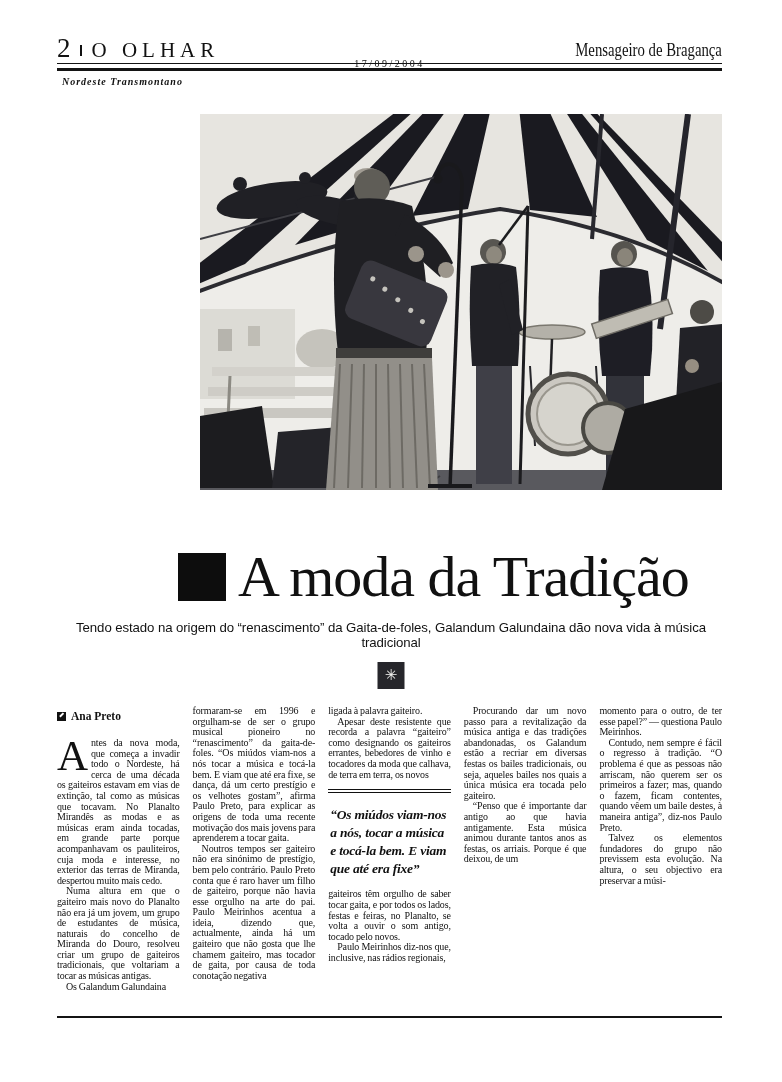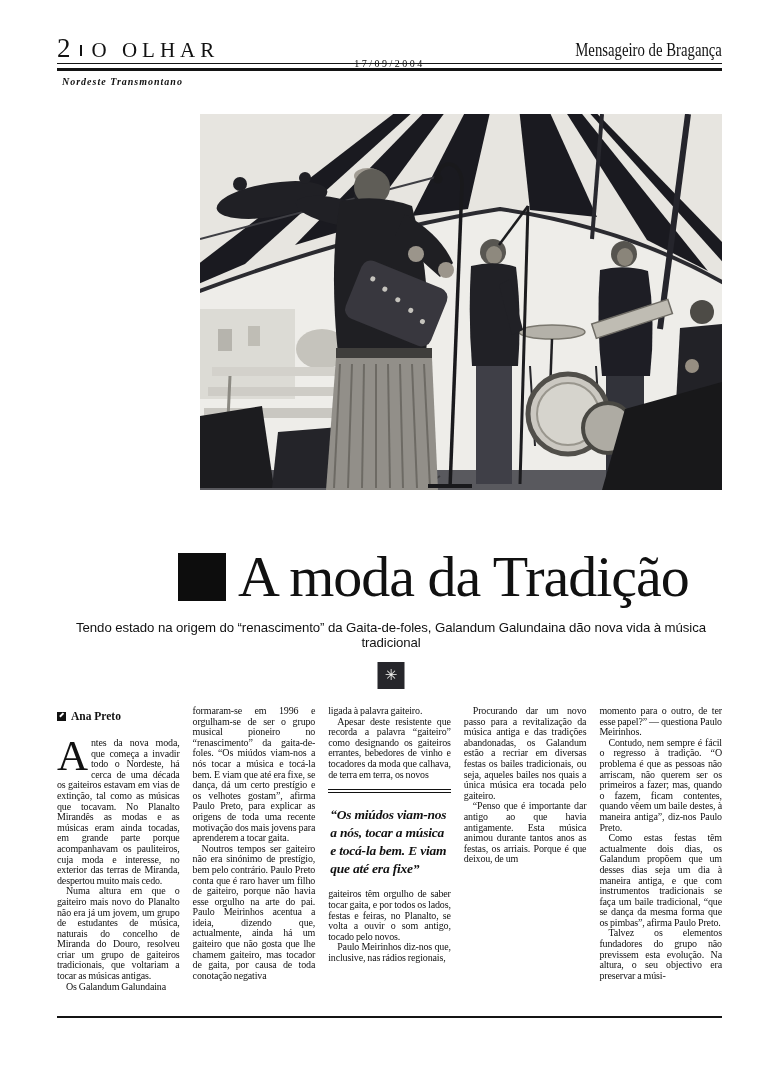--- a/index.html
+++ b/index.html
@@ -203,20 +203,19 @@
     </div>
 
     <div class="col">
       <p class="p ind">Procurando dar um novo passo para a revitalização da música antiga e das tradições abandonadas, os Galandum estão a recriar em diversas festas os bailes tradicionais, ou seja, aqueles bailes nos quais a única música era tocada pelo gaiteiro.</p>
       <p class="p ind">“Penso que é importante dar antigo ao que havia antigamente. Esta música animou durante tantos anos as festas, os arriais. Porque é que deixou, de um</p>
     </div>
 
     <div class="col">
       <p class="p">momento para o outro, de ter esse papel?” — questiona Paulo Meirinhos.</p>
       <p class="p ind">Contudo, nem sempre é fácil o regresso à tradição. “O problema é que as pessoas não arriscam, não querem ser os primeiros a fazer; mas, quando o fazem, ficam contentes, quando vêem um baile destes, à maneira antiga”, diz-nos Paulo Preto.</p>
-      <p class="p ind">Como estas festas têm actualmente dois dias, os Galandum propõem que um desses dias seja um dia à maneira antiga, e que com instrumentos tradicionais se faça um baile tradicional, “que se dança da mesma forma que os pimbas”, afirma Paulo Preto.</p>
       <p class="p ind">Talvez os elementos fundadores do grupo não previssem esta evolução. Na altura, o seu objectivo era preservar a músi-</p>
     </div>
 
   </div>
 
   <div class="bottom-rule"></div>
 </div>
 
 </body></html>

